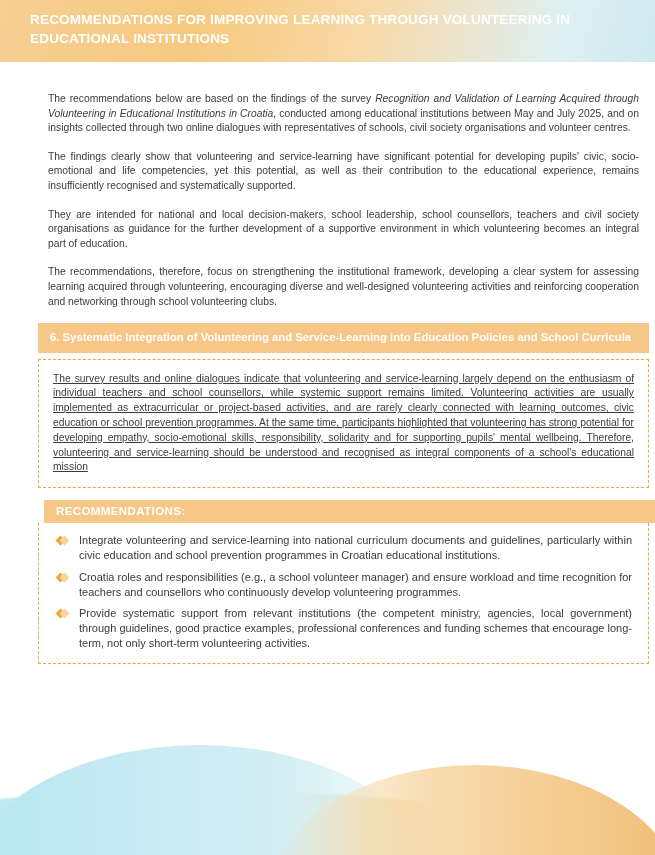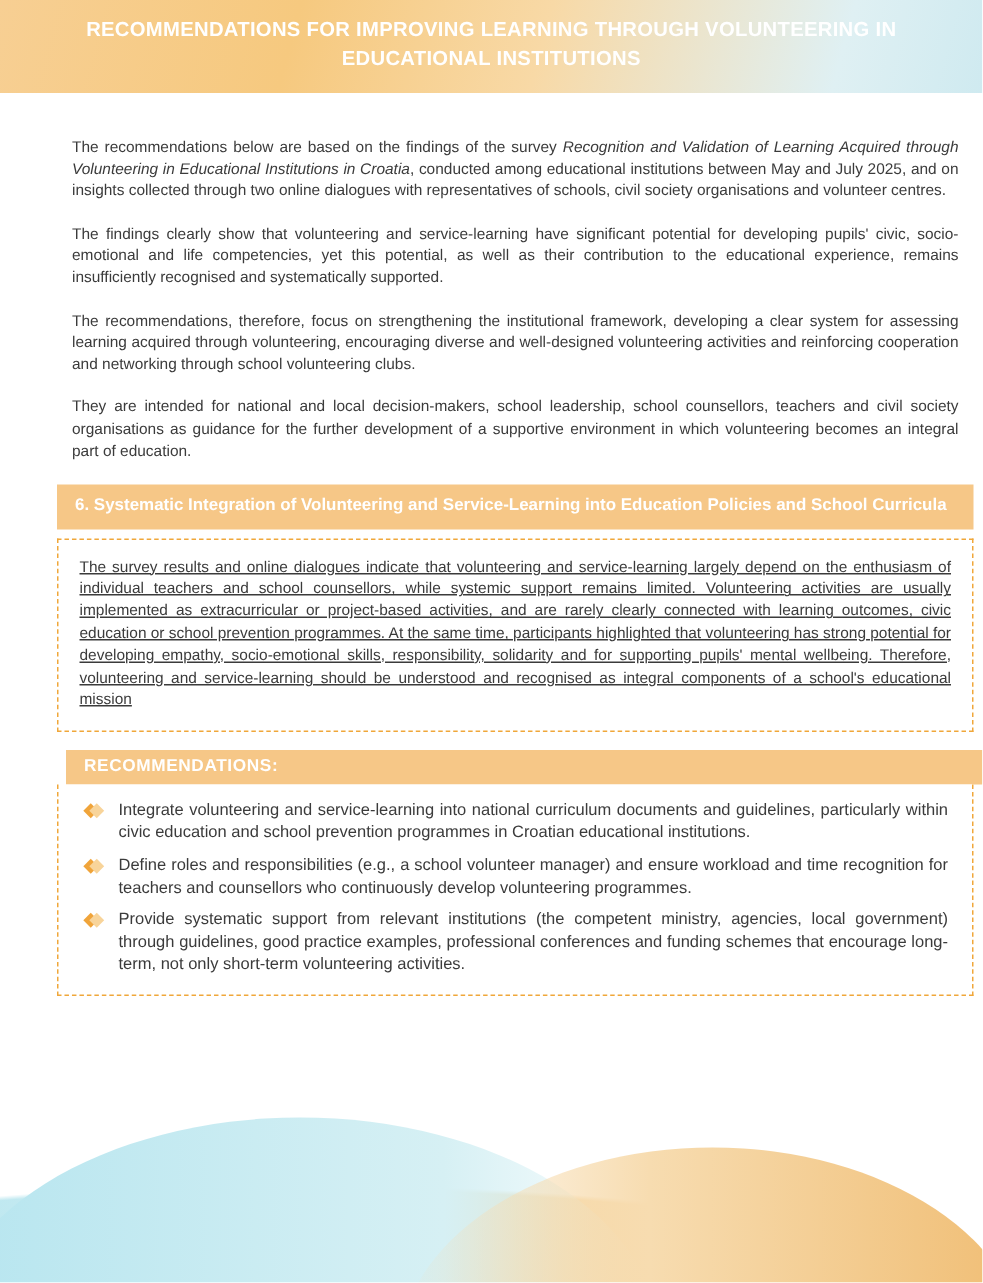--- a/index.html
+++ b/index.html
@@ -64,21 +64,20 @@
     width: 655px;
     height: 62px;
     background: linear-gradient(105deg, #f6d7a0 0%, #f7c97f 35%, #f5c membership 36%, #f6cd88 60%, #cfe9ef 100%);
     background: linear-gradient(105deg, #f7cf93 0%, #f6c97f 30%, #f8d9a6 55%, #dff0f3 85%, #cfeaf0 100%);
   }
   .header-title {
     position: absolute;
     top: 10px;
     left: 30px;
     width: 595px;
-    text-align: center;
     color: #ffffff;
     font-size: 13.5px;
     font-weight: bold;
     line-height: 19px;
     letter-spacing: 0.2px;
     text-transform: uppercase;
   }
 
   .content {
     position: absolute;
@@ -209,22 +208,22 @@
 
   <div class="header">
     <div class="header-title">RECOMMENDATIONS FOR IMPROVING LEARNING THROUGH VOLUNTEERING IN EDUCATIONAL INSTITUTIONS</div>
   </div>
 
   <div class="content">
 
     <div class="intro">
       <p><span>The recommendations below are based on the findings of the survey </span><span class="it">Recognition and Validation of Learning Acquired through Volunteering in Educational Institutions in Croatia</span><span>, conducted among educational institutions between May and July 2025, and on insights collected through two online dialogues with representatives of schools, civil society organisations and volunteer centres.</span></p>
       <p>The findings clearly show that volunteering and service-learning have significant potential for developing pupils' civic, socio-emotional and life competencies, yet this potential, as well as their contribution to the educational experience, remains insufficiently recognised and systematically supported.</p>
+      <p>They are intended for national and local decision-makers, school leadership, school counsellors, teachers and civil society organisations as guidance for the further development of a supportive environment in which volunteering becomes an integral part of education.</p>
       <p>The recommendations, therefore, focus on strengthening the institutional framework, developing a clear system for assessing learning acquired through volunteering, encouraging diverse and well-designed volunteering activities and reinforcing cooperation and networking through school volunteering clubs.</p>
-      <p>They are intended for national and local decision-makers, school leadership, school counsellors, teachers and civil society organisations as guidance for the further development of a supportive environment in which volunteering becomes an integral part of education.</p>
     </div>
 
     <div class="section-bar">6. Systematic Integration of Volunteering and Service-Learning into Education Policies and School Curricula</div>
 
     <div class="dashed-block">
       <p>The survey results and online dialogues indicate that volunteering and service-learning largely depend on the enthusiasm of individual teachers and school counsellors, while systemic support remains limited. Volunteering activities are usually implemented as extracurricular or project-based activities, and are rarely clearly connected with learning outcomes, civic education or school prevention programmes. At the same time, participants highlighted that volunteering has strong potential for developing empathy, socio-emotional skills, responsibility, solidarity and for supporting pupils' mental wellbeing. Therefore, volunteering and service-learning should be understood and recognised as integral components of a school's educational mission</p>
     </div>
 
     <div class="rec-bar">RECOMMENDATIONS:</div>
 
@@ -235,21 +234,21 @@
               <span class="dia"></span>
               <span class="dia2"></span>
             </span>
           <span>Integrate volunteering and service-learning into national curriculum documents and guidelines, particularly within civic education and school prevention programmes in Croatian educational institutions.</span>
         </li>
         <li class="rec-item">
           <span class="bullet">
               <span class="dia"></span>
               <span class="dia2"></span>
             </span>
-          <span>Define roles and responsibilities (e.g., a school volunteer manager) and ensure workload and time recognition for teachers and counsellors who continuously develop volunteering programmes.</span>
+          <span>Croatia roles and responsibilities (e.g., a school volunteer manager) and ensure workload and time recognition for teachers and counsellors who continuously develop volunteering programmes.</span>
         </li>
         <li class="rec-item">
           <span class="bullet">
               <span class="dia"></span>
               <span class="dia2"></span>
             </span>
           <span>Provide systematic support from relevant institutions (the competent ministry, agencies, local government) through guidelines, good practice examples, professional conferences and funding schemes that encourage long-term, not only short-term volunteering activities.</span>
         </li>
       </ul>
     </div>

